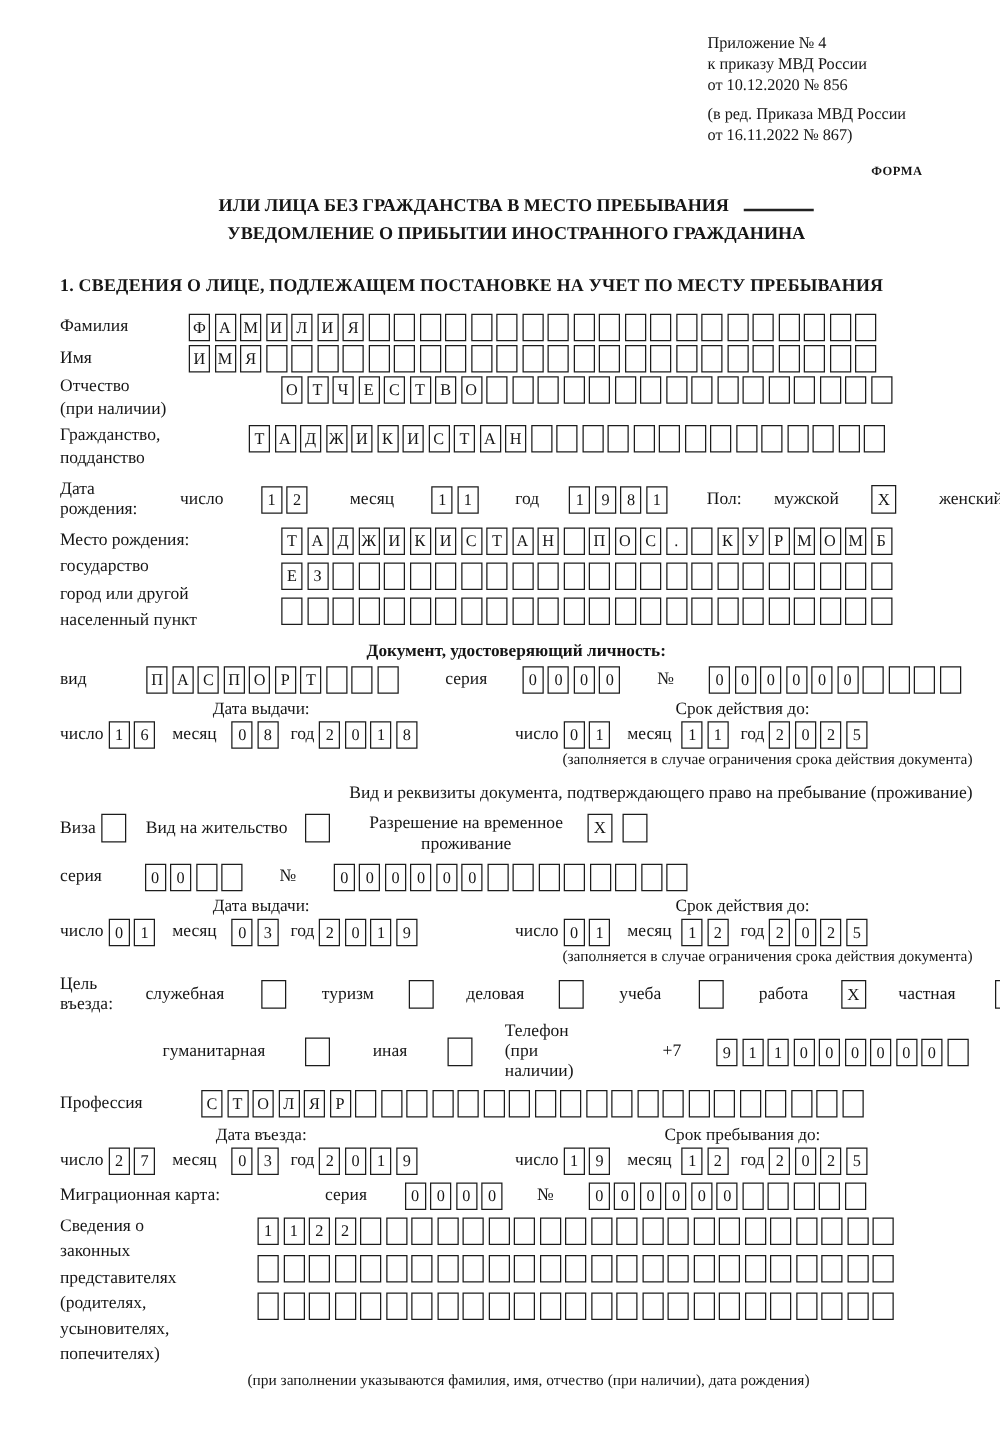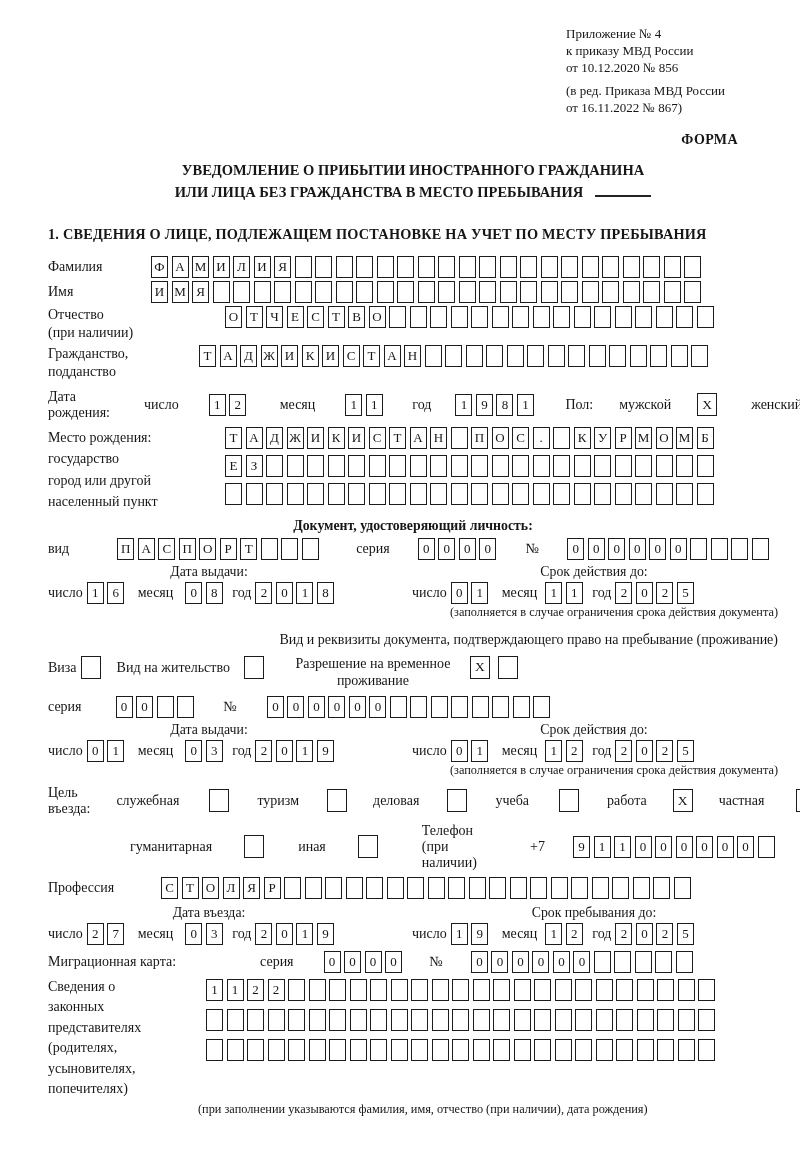--- a/index.html
+++ b/index.html
@@ -5,21 +5,21 @@
   * { margin:0; padding:0; box-sizing:border-box; }
   html,body { background:#ffffff; }
   body {
     width:800px; height:1163px; overflow:hidden;
     font-family:"Liberation Serif", serif; color:#161616;
   }
   .page { padding:26px 22px 0 48px; }
 
   .hdr { margin-left:auto; width:212px; font-size:13px; line-height:1.3; }
   .hdr .g2 { margin-top:6px; }
-  .forma { text-align:right; font-weight:bold; font-size:14px; margin:16px 40px 0 0; letter-spacing:.4px; }
+  .forma { text-align:right; font-weight:bold; font-size:10px; margin:16px 40px 0 0; letter-spacing:.4px; }
 
   .title { text-align:center; font-weight:bold; font-size:14.5px; line-height:1.5; margin-top:12px; }
   .blank-line { display:inline-block; width:56px; border-bottom:2px solid #222; height:.9em; margin-left:12px; }
 
   .sect { font-weight:bold; font-size:14.3px; margin-top:22px; white-space:nowrap; letter-spacing:.2px; }
 
   .row { display:flex; align-items:center; margin-top:3px; font-size:14px;gap:20px; }
   .lbl { flex:none; }
   .lbl.two { line-height:18px; align-self:flex-start; }
   .top { align-items:flex-start; }
@@ -47,43 +47,43 @@
   .dhead { text-align:center; font-size:13.8px; }
   .dfields { display:flex; align-items:center; margin-top:2px; }
   .dnote { text-align:right; font-size:12.3px; margin-top:1px; }
 
   .intro { font-size:14px; line-height:1.55; margin-top:9px;text-align:right; }
 
   .optrow { display:flex; align-items:flex-start; margin-top:4px; font-size:14px; }
   .opt-c { text-align:center; line-height:17px; }
   .ml4{margin-left:4px;} .ml6{margin-left:6px;} .ml8{margin-left:8px;} .ml10{margin-left:10px;}
   .ml12{margin-left:12px;} .ml14{margin-left:14px;} .ml16{margin-left:16px;}
-  .ml24{margin-left:24px;} .ml28{margin-left:28px;}
+  .ml24{margin-left:6px;} .ml28{margin-left:28px;}
 
   .rep-note { font-size:12.3px; margin-top:2px; padding-left:150px; }
 </style>
 </head>
 <body>
 
 <div class="page">
 
   <div class="hdr">
     <div>Приложение № 4</div>
     <div>к приказу МВД России</div>
     <div>от 10.12.2020 № 856</div>
     <div class="g2">(в ред. Приказа МВД России</div>
     <div>от 16.11.2022 № 867)</div>
   </div>
   <div class="forma">ФОРМА</div>
 
   <div class="title">
-    <div>УВЕДОМЛЕНИЕ О ПРИБЫТИИ ИНОСТРАННОГО ГРАЖДАНИНА</div>
     <div>
       <span>ИЛИ ЛИЦА БЕЗ ГРАЖДАНСТВА В МЕСТО ПРЕБЫВАНИЯ</span><span class="blank-line"></span>
     </div>
+    <div>УВЕДОМЛЕНИЕ О ПРИБЫТИИ ИНОСТРАННОГО ГРАЖДАНИНА</div>
   </div>
 
   <div class="sect">1. СВЕДЕНИЯ О ЛИЦЕ, ПОДЛЕЖАЩЕМ ПОСТАНОВКЕ НА УЧЕТ ПО МЕСТУ ПРЕБЫВАНИЯ</div>
 
   <div class="row" style="margin-top:13px">
     <span class="lbl" style="width:83px">Фамилия</span>
     <span class="cells">
         <span class="cell">Ф</span>
         <span class="cell">А</span>
         <span class="cell">М</span>

